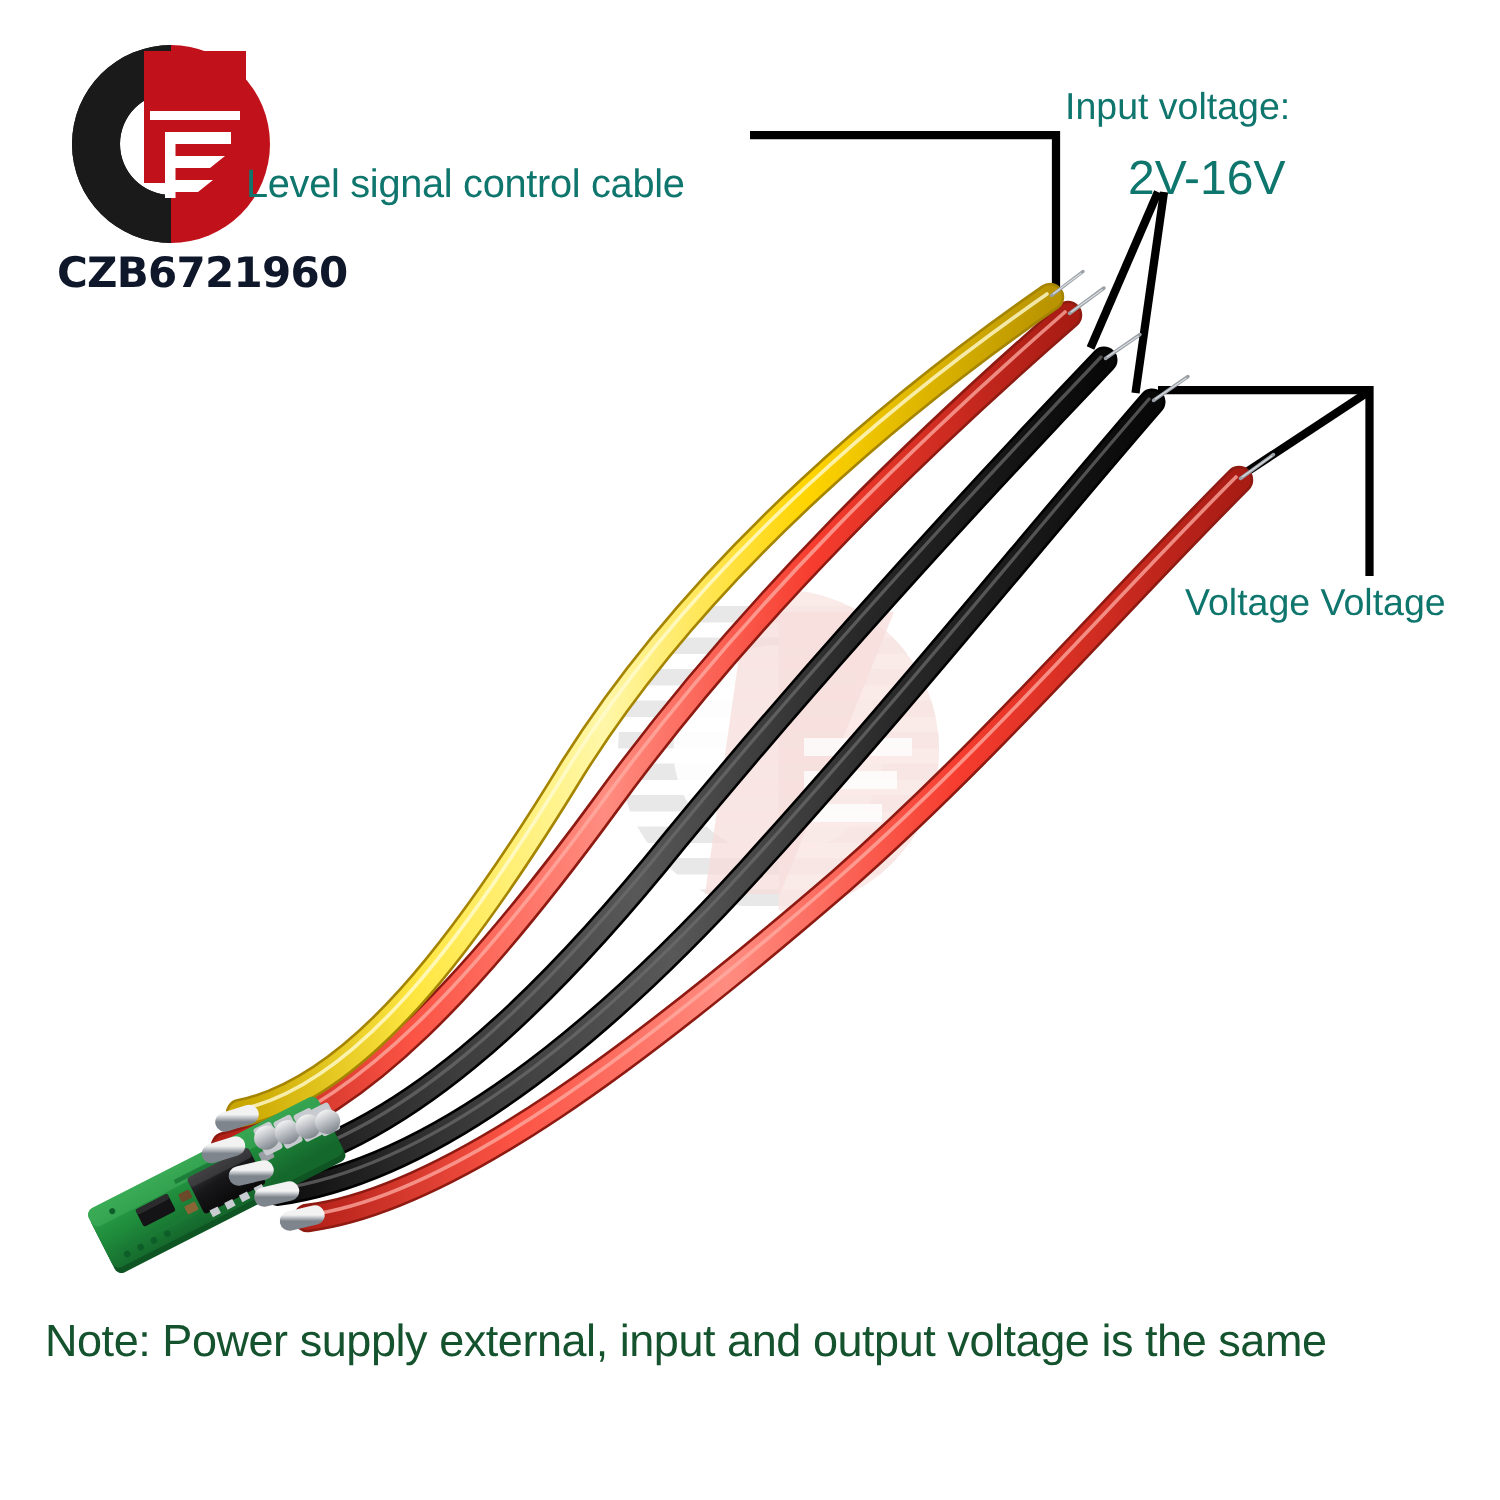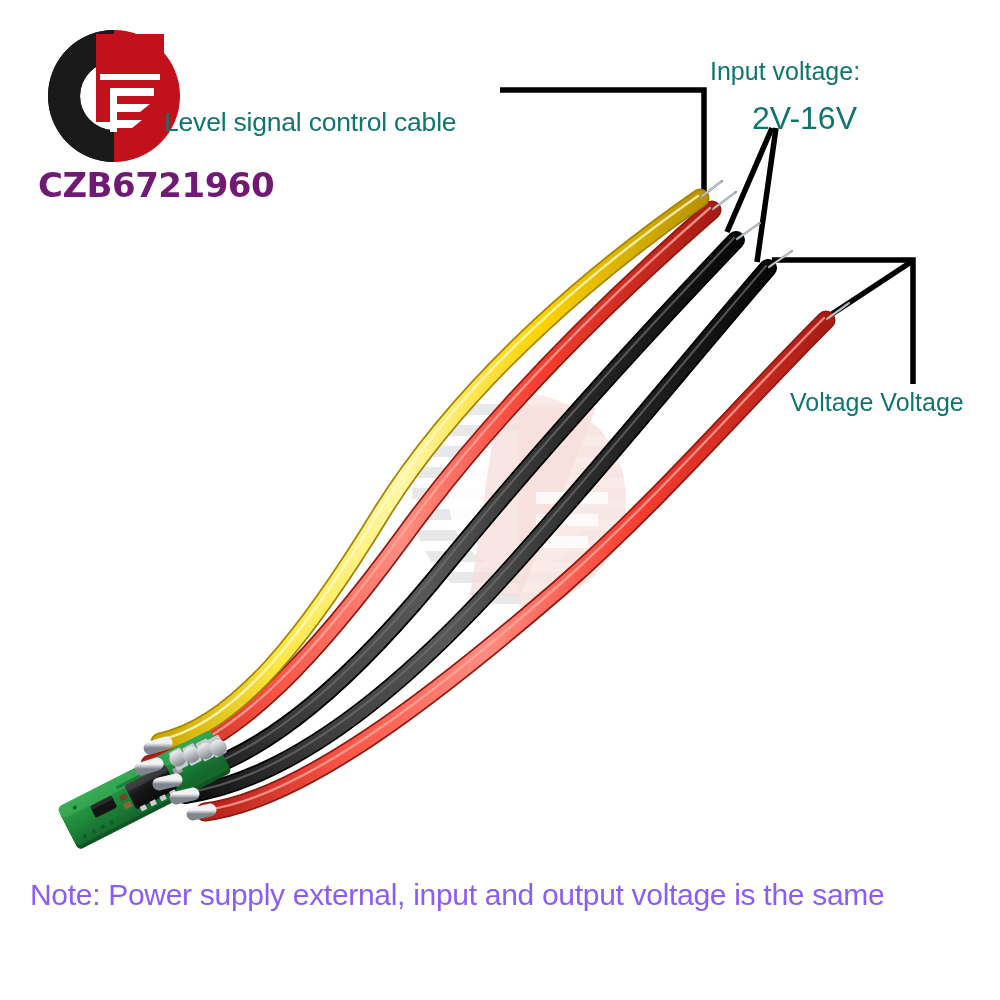--- a/index.html
+++ b/index.html
@@ -10,36 +10,36 @@
   }
   #stage { position:absolute; inset:0; width:1000px; height:1000px; }
   #art { position:absolute; left:0; top:0; width:1000px; height:1000px; }
 
   
   .logo-wrap { position:absolute; left:38px; top:26px; width:160px; height:180px; }
   .logo-mark { position:absolute; left:0; top:0; width:152px; height:140px; }
   .logo-text {
     position:absolute; left:0px; top:139px;
     font-family:"DejaVu Sans", sans-serif;
-    font-weight:700; font-size:34px; letter-spacing:-0.5px;
-    color:#701a75; white-space:nowrap;
+    font-weight:700; font-size:28px; letter-spacing:-0.5px;
+    color:#0f172a; white-space:nowrap;
   }
 
   
   .label { position:absolute; white-space:nowrap; color:#0f766e; }
   .lbl-level   { left:164px; top:84px;  font-size:26.5px; letter-spacing:-0.2px;margin-top:23px; }
   .lbl-inV     { left:710px; top:57px;  font-size:25px; }
   .lbl-inV2    { left:752px; top:100px; font-size:32px; }
   .lbl-outV    { left:790px; top:388px; font-size:25px; }
 
   
   .note {
     position:absolute; left:30px; top:878px;
     font-size:30px; letter-spacing:-0.3px; white-space:nowrap;
-    color:#8b5cf6;
+    color:#14532d;
   }
 </style>
 </head>
 <body>
 
 <div id="stage">
 
   <svg id="art" viewBox="0 0 1000 1000">
     <defs>
 

